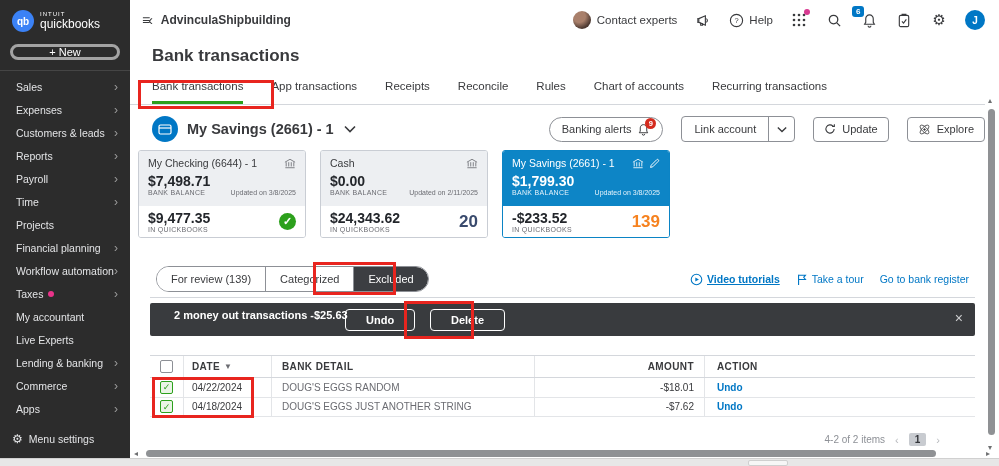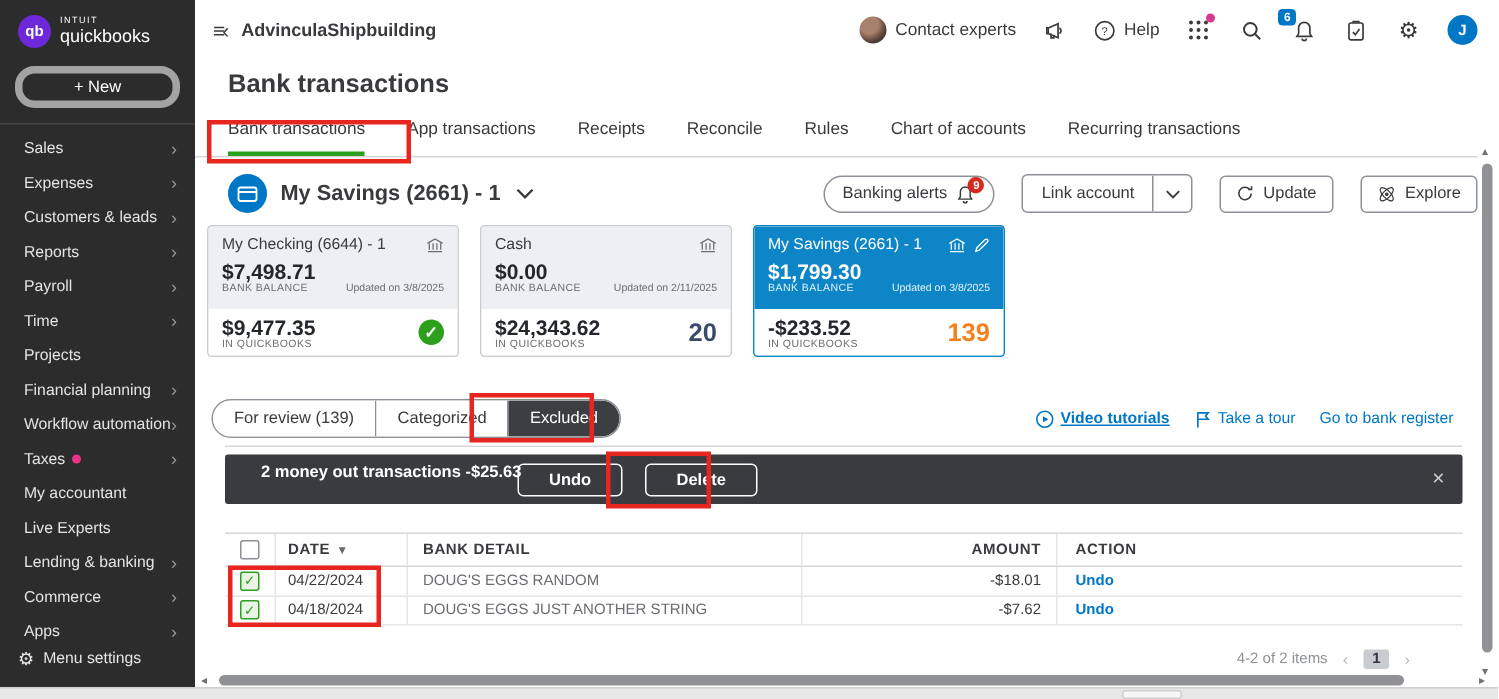--- a/index.html
+++ b/index.html
@@ -2,24 +2,24 @@
 <html><head>
 <meta charset="utf-8">
 <style>
   * { margin:0; padding:0; box-sizing:border-box; }
   html,body { width:999px; height:466px; font-family:"Liberation Sans", sans-serif; }
   .app { position:relative; width:999px; height:466px; background:#fff; overflow:hidden; }
 
   
   .sidebar { position:absolute; left:0; top:0; width:130px; height:458px; background:#2c2c2c; color:#e8e9ea; }
   .sb-logo { display:flex; align-items:center; gap:6px; padding:10px 12px 6px 12px; }
-  .qb-circle { width:22px; height:22px; border-radius:50%; background:#6d28d9; color:#fff; font-weight:bold; font-size:10px; display:flex; align-items:center; justify-content:center; }
+  .qb-circle { width:22px; height:22px; border-radius:50%; background:#3b82f6; color:#fff; font-weight:bold; font-size:10px; display:flex; align-items:center; justify-content:center; }
   .sb-brand .intuit { font-size:6px; letter-spacing:1px; color:#fff; }
   .sb-brand .qbooks { font-size:12px; color:#fff; }
-  .sb-new { margin:6px 10px 10px 10px; border:5px solid #a3a3a3; border-radius:13px; height:28px; display:flex; align-items:center; justify-content:center; font-size:11px; color:#fff; cursor:pointer; }
+  .sb-new { margin:6px 10px 10px 10px; border:3px solid #a3a3a3; border-radius:13px; height:16px; display:flex; align-items:center; justify-content:center; font-size:11px; color:#fff; cursor:pointer; }
   .sb-sep { border-bottom:1px solid #454545; margin:0 0 4px 0; }
   .sb-item { display:flex; align-items:center; padding:6px 12px 6px 16px; font-size:10.5px; color:#e3e4e6; height:23px; cursor:pointer; }
   .sb-item .lbl { flex:1; white-space:nowrap; }
   .sb-chev { color:#9b9b9b; font-size:12px; }
   .sb-dot { width:6px; height:6px; border-radius:50%; background:#e9338a; margin-left:5px; margin-right:auto; }
   .sb-settings { position:absolute; left:0; bottom:6px; width:100%; display:flex; align-items:center; gap:6px; padding:6px 12px; font-size:10.5px; color:#e3e4e6; cursor:pointer; }
 
   
   .main { position:absolute; left:130px; top:0; width:869px; height:458px; background:#fff; }
 
@@ -73,21 +73,21 @@
   .ct-upd { margin-left:auto; font-size:7px; color:#6b6c72; }
   .card.selected .ct-upd { color:#e3f2fb; }
   .card-bot { background:#fff; padding:4px 9px; display:flex; align-items:center; }
   .cb-amt { font-size:14px; font-weight:bold; color:#23262b; }
   .cb-lbl { font-size:7px; color:#6b6c72; letter-spacing:.3px; }
   .cb-right { margin-left:auto; font-size:17px; font-weight:bold; color:#394a6d; }
   .cb-right.orange { color:#f6821f; }
   .check-circle { width:17px; height:17px; border-radius:50%; background:#2ca01c; color:#fff; font-size:11px; display:flex; align-items:center; justify-content:center; }
 
   
-  .subrow { position:absolute; top:264px; left:11px; right:24px; height:30px; display:flex; align-items:center; }
+  .subrow { position:absolute; top:264px; left:26px; right:24px; height:30px; display:flex; align-items:center; }
   .segs { display:flex; border:1px solid #8d9096; border-radius:14px; overflow:hidden; height:26px; }
   .seg { padding:0 14px; display:flex; align-items:center; font-size:11px; color:#393a3d; border-right:1px solid #8d9096; cursor:pointer; background:#fff; }
   .seg:last-child { border-right:none; }
   .seg.dark { background:#3c3e42; color:#fff; border-radius:0 14px 14px 0; }
   .links { margin-left:auto; display:flex; align-items:center; gap:16px; font-size:10.5px; color:#0077c5; padding-right:6px; }
   .link { display:flex; align-items:center; gap:4px; cursor:pointer; white-space:nowrap; }
   .link.u { text-decoration:underline; font-weight:bold; }
 
   .divider { position:absolute; top:297px; left:20px; width:825px; border-bottom:1px solid #d4d7dc; }
 

